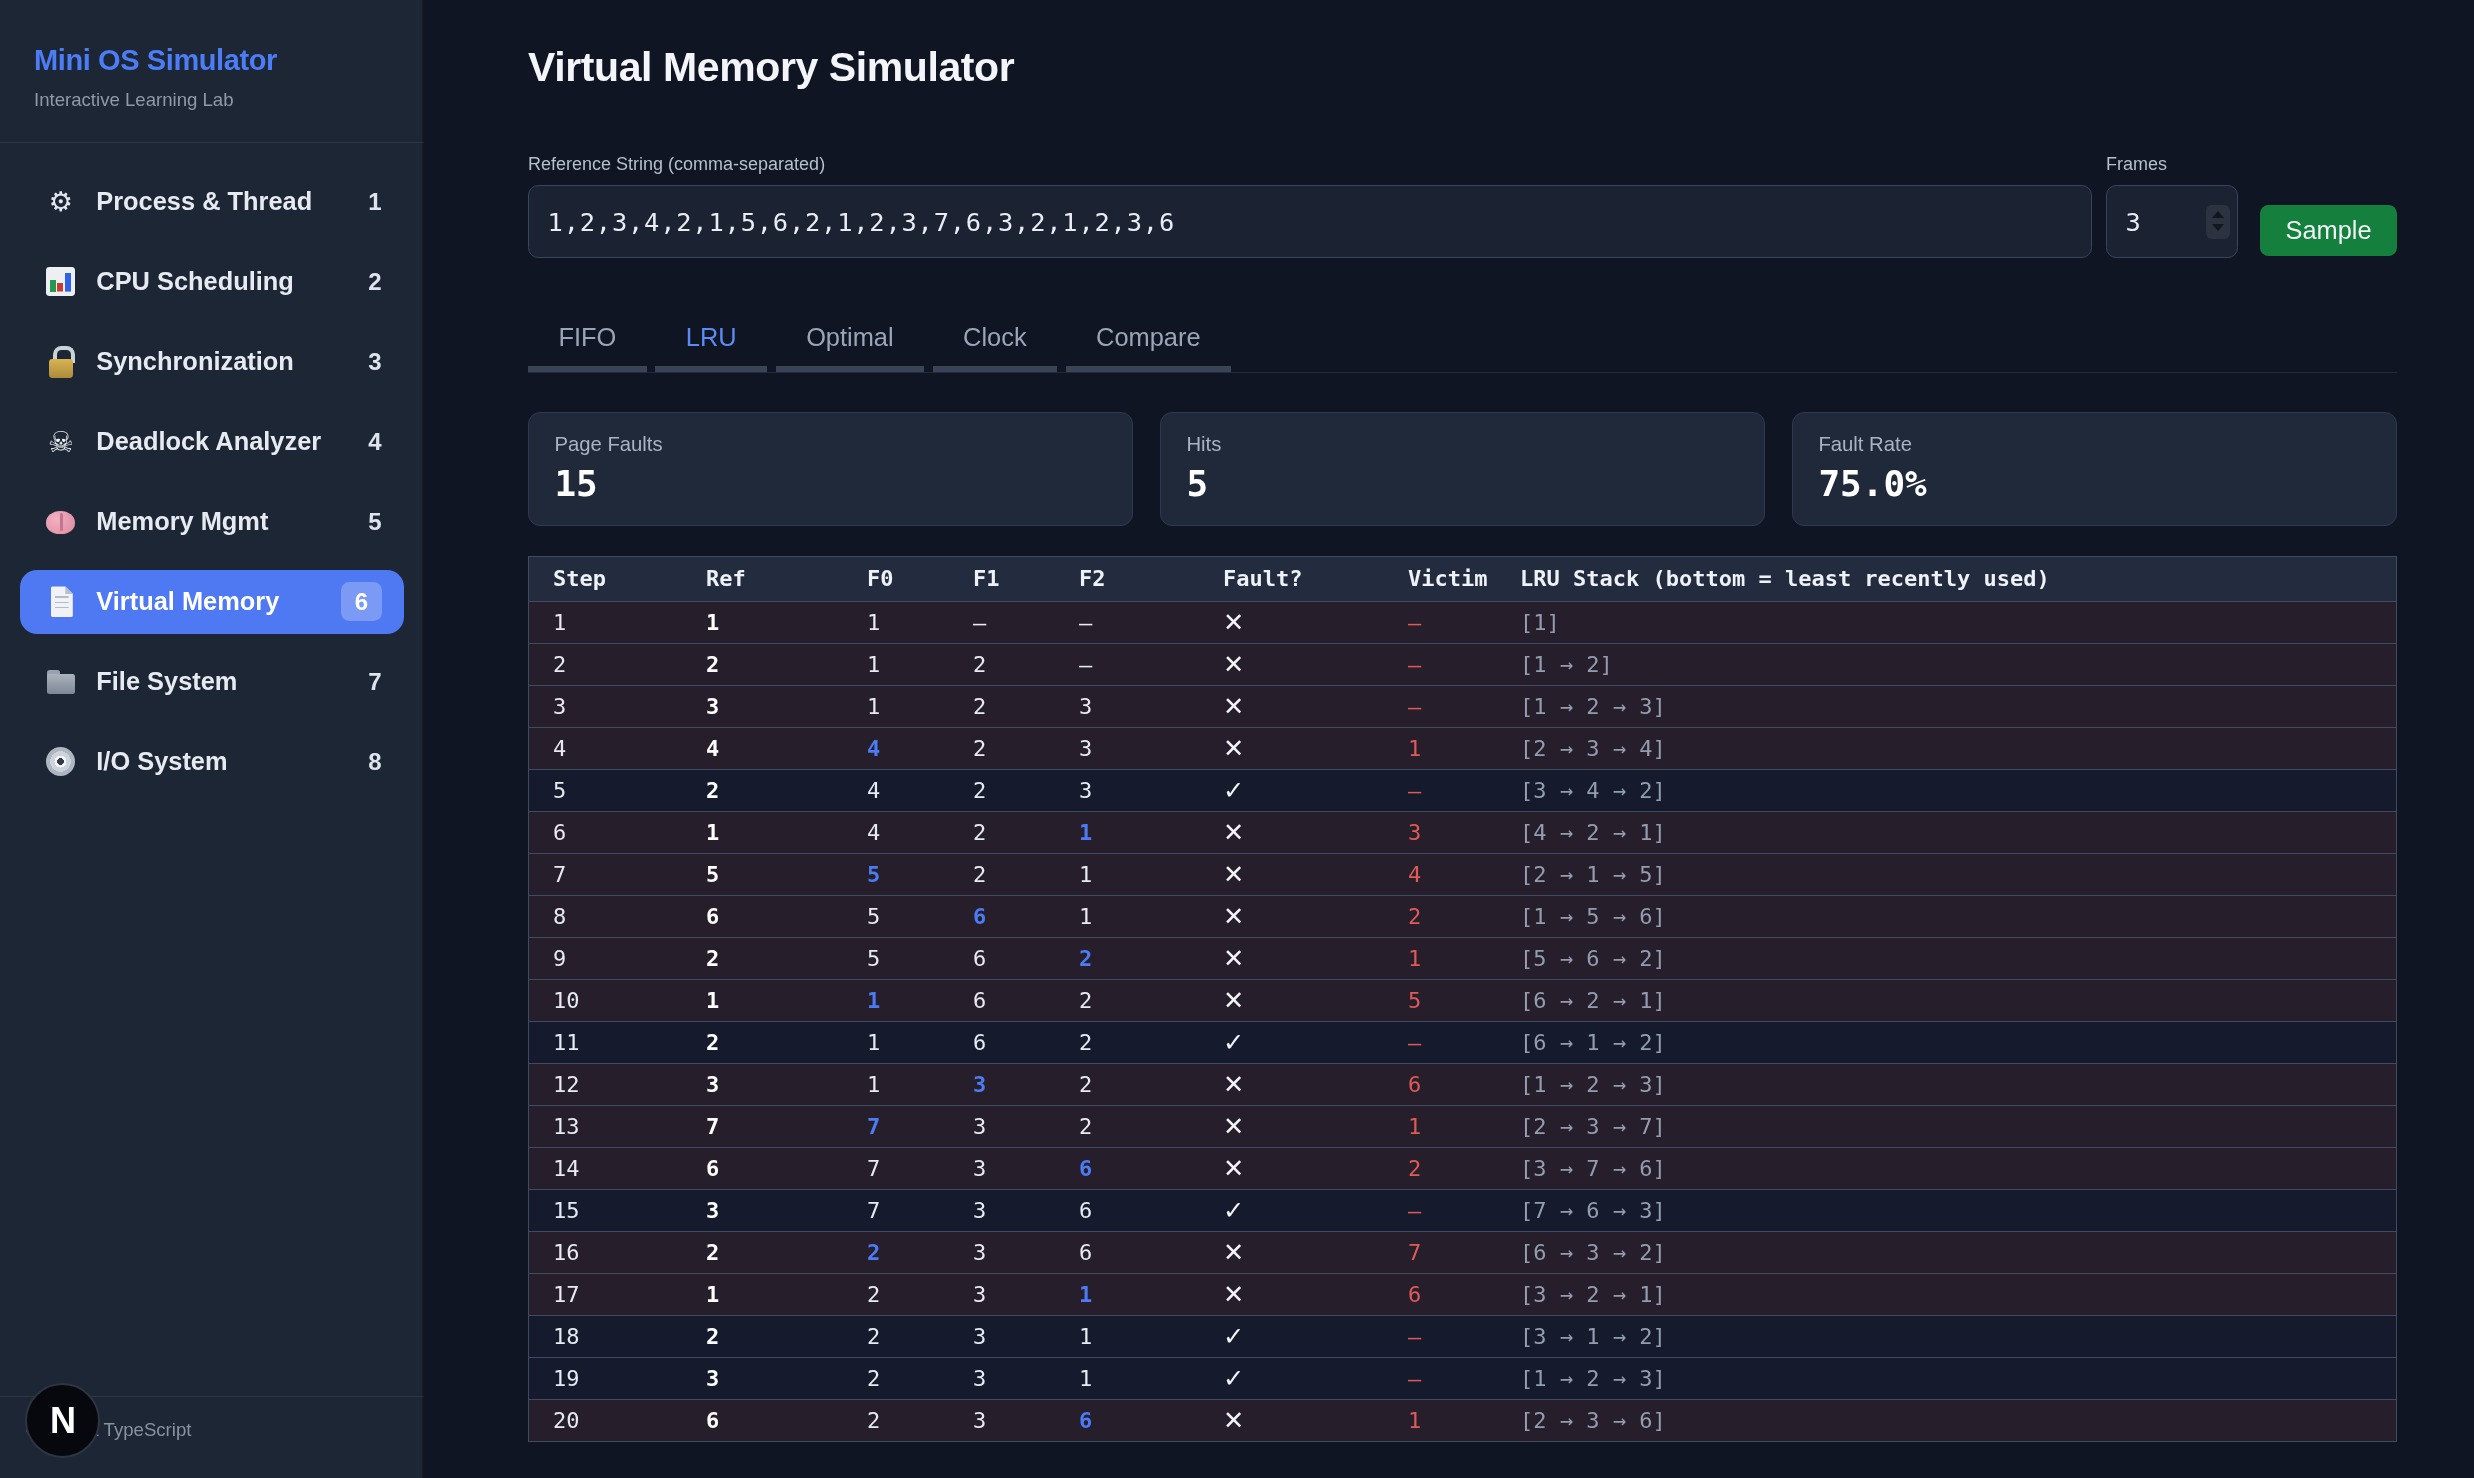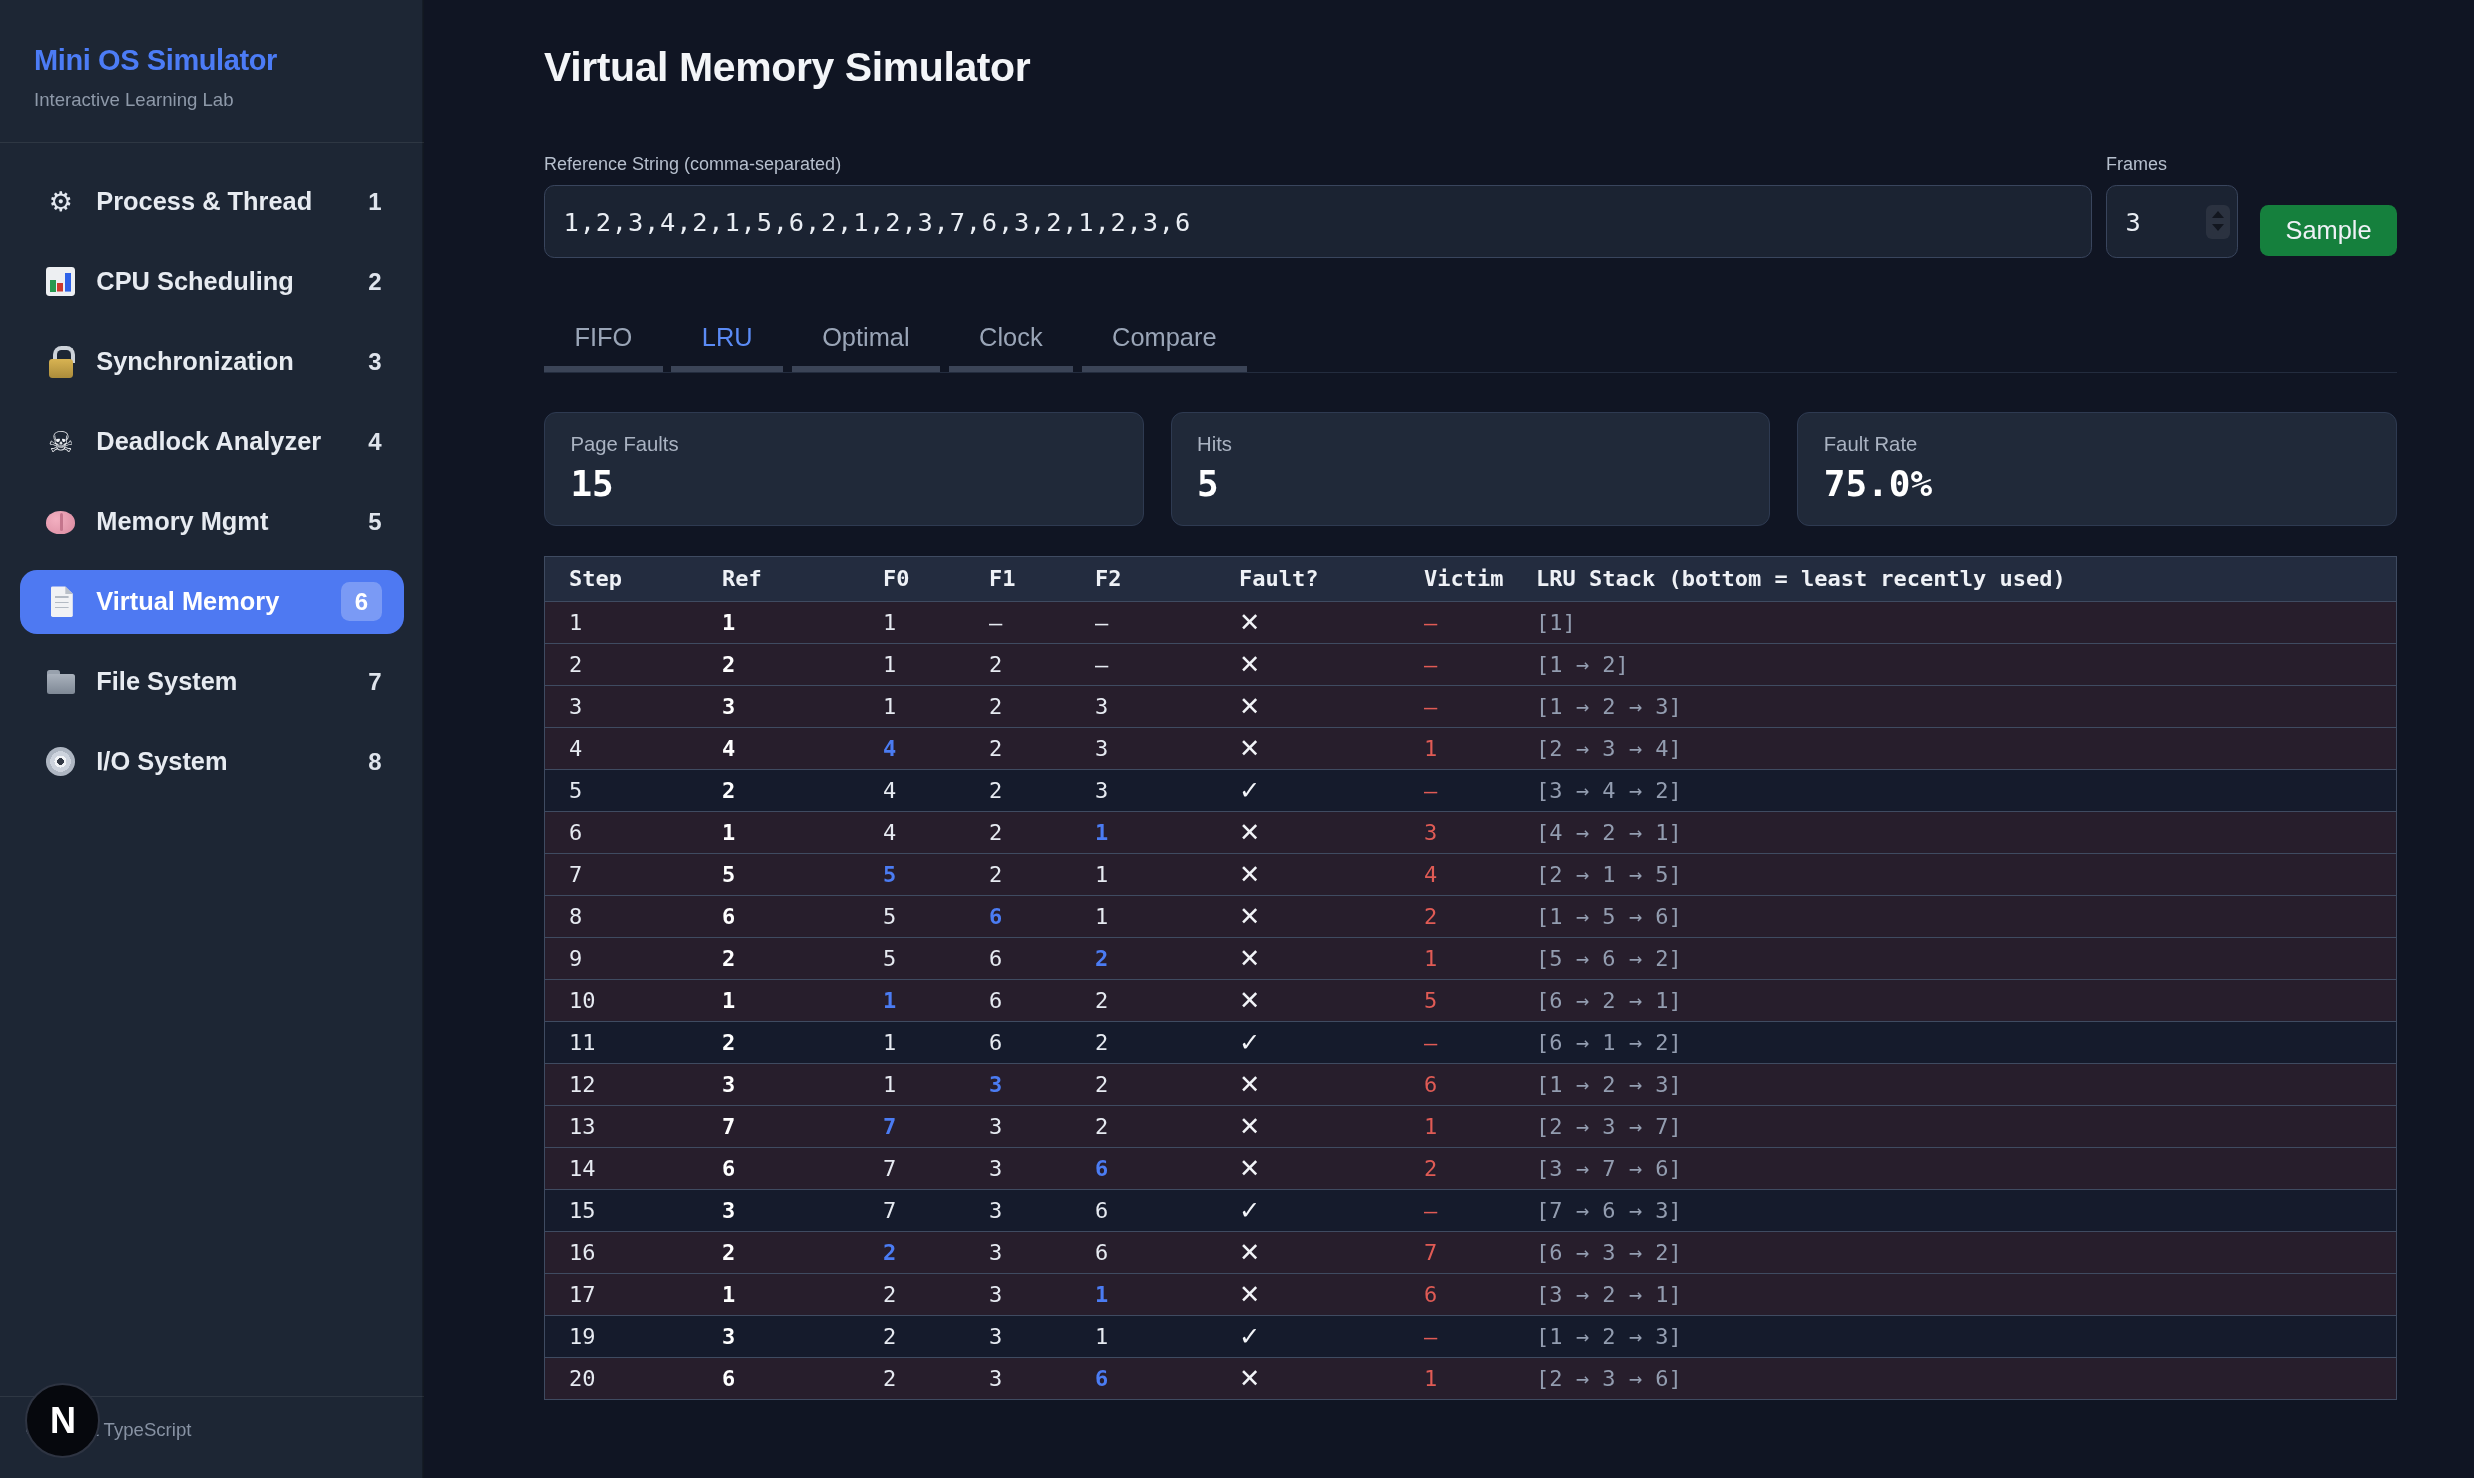--- a/index.html
+++ b/index.html
@@ -1,17 +1,17 @@
 <!DOCTYPE html>
 <html style="font-size:13.6px"><head>
 <meta charset="utf-8">
 <style>
   html,body{margin:0;padding:0;background:#101523;}
   body{width:2475px;height:1478px;overflow:hidden;font-family:"Liberation Sans",sans-serif;-webkit-font-smoothing:antialiased;}
-  .app{display:flex;width:2475px;height:1478px;gap:16px;}
+  .app{display:flex;width:2475px;height:1478px;}
 
   
   .sidebar{position:relative;width:424px;height:100%;background:#1d2634;flex:none;box-shadow:inset -1.7px 0 0 rgba(0,0,0,.35);}
   .sb-header{padding:44px 34px 30.5px 34px;border-bottom:1.7px solid rgba(255,255,255,.08);}
   .sb-title{color:#4c7cf6;font-size:29px;font-weight:bold;letter-spacing:-0.4px;}
   .sb-sub{color:#8e99a9;font-size:18.6px;margin-top:12px;}
   .sb-nav{padding:27px 20.3px 0 20.3px;}
   .sb-item{display:flex;align-items:center;height:64px;margin-bottom:16px;padding:0 22px;border-radius:17px;cursor:pointer;font-weight:bold;}
   .sb-item.active{background:#4e79f2;}
   .sb-item .label{flex:1;margin-left:17px;color:#e7ebf1;font-size:25.4px;}
@@ -402,20 +402,30 @@
             <td class="c-step">17</td>
             <td class="c-ref">1</td>
             <td class="c-frame">2</td>
             <td class="c-frame">3</td>
             <td class="c-frame hl">1</td>
             <td class="c-mark">✕</td>
             <td class="c-victim">6</td>
             <td class="c-stack">[3 → 2 → 1]</td>
           </tr>
 
+          <tr>
+            <td class="c-step">18</td>
+            <td class="c-ref">2</td>
+            <td class="c-frame">2</td>
+            <td class="c-frame">3</td>
+            <td class="c-frame">1</td>
+            <td class="c-mark">✓</td>
+            <td class="c-victim">–</td>
+            <td class="c-stack">[3 → 1 → 2]</td>
+          </tr>
 
           <tr>
             <td class="c-step">19</td>
             <td class="c-ref">3</td>
             <td class="c-frame">2</td>
             <td class="c-frame">3</td>
             <td class="c-frame">1</td>
             <td class="c-mark">✓</td>
             <td class="c-victim">–</td>
             <td class="c-stack">[1 → 2 → 3]</td>

